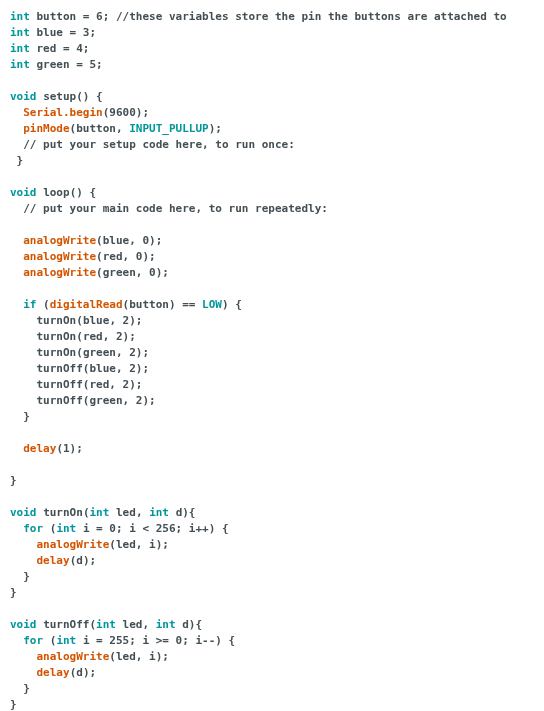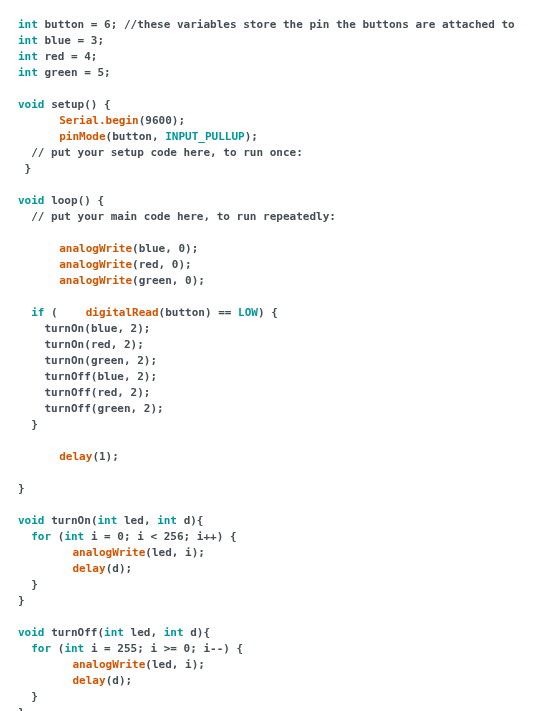--- a/index.html
+++ b/index.html
@@ -12,21 +12,21 @@
     height: 711px;
     overflow: hidden;
     font-family: "DejaVu Sans Mono", "Liberation Mono", monospace;
   }
   #editor {
     position: relative;
     width: 544px;
     height: 711px;
     background: #ffffff;
     overflow: hidden;
-    padding: 16px;
+    padding: 8px;
     box-sizing: border-box;
   }
   .code {
     margin: 0;
     padding: 1px 0 0 0;
     font-family: "DejaVu Sans Mono", "Liberation Mono", monospace;
     font-size: 11px;
     line-height: 16px;
     font-weight: bold;
     letter-spacing: 0px;
@@ -34,21 +34,21 @@
     color: #434f54;
     -webkit-font-smoothing: none;
   }
   .line {
     height: 16px;
     white-space: pre;
     padding-left: 2px;
   }
   
   .t-type    { color: #00979c; }  
-  .t-func    { color: #d35400; margin-left: 28px; }  
+  .t-func    { color: #d35400; }  
   .t-plain   { color: #434f54; }  
   .t-comment { color: #434f54; }  
 </style>
 </head>
 <body>
 
 <div id="editor">
   <div class="code" id="code-root"><div class="line"><span class="t-type">int</span><span class="t-plain"> </span><span class="t-plain">button</span><span class="t-plain"> = 6; </span><span class="t-comment">//these variables store the pin the buttons are attached to</span></div><div class="line"><span class="t-type">int</span><span class="t-plain"> </span><span class="t-plain">blue</span><span class="t-plain"> = 3;</span></div><div class="line"><span class="t-type">int</span><span class="t-plain"> </span><span class="t-plain">red</span><span class="t-plain"> = 4;</span></div><div class="line"><span class="t-type">int</span><span class="t-plain"> </span><span class="t-plain">green</span><span class="t-plain"> = 5;</span></div><div class="line">&nbsp;</div><div class="line"><span class="t-type">void</span><span class="t-plain"> </span><span class="t-plain">setup</span><span class="t-plain">() {</span></div><div class="line"><span class="t-plain">  </span><span class="t-func">Serial.begin</span><span class="t-plain">(9600);</span></div><div class="line"><span class="t-plain">  </span><span class="t-func">pinMode</span><span class="t-plain">(</span><span class="t-plain">button</span><span class="t-plain">, </span><span class="t-type">INPUT_PULLUP</span><span class="t-plain">);</span></div><div class="line"><span class="t-plain">  </span><span class="t-comment">// put your setup code here, to run once:</span></div><div class="line"><span class="t-plain"> }</span></div><div class="line">&nbsp;</div><div class="line"><span class="t-type">void</span><span class="t-plain"> </span><span class="t-plain">loop</span><span class="t-plain">() {</span></div><div class="line"><span class="t-plain">  </span><span class="t-comment">// put your main code here, to run repeatedly:</span></div><div class="line">&nbsp;</div><div class="line"><span class="t-plain">  </span><span class="t-func">analogWrite</span><span class="t-plain">(</span><span class="t-plain">blue</span><span class="t-plain">, 0);</span></div><div class="line"><span class="t-plain">  </span><span class="t-func">analogWrite</span><span class="t-plain">(</span><span class="t-plain">red</span><span class="t-plain">, 0);</span></div><div class="line"><span class="t-plain">  </span><span class="t-func">analogWrite</span><span class="t-plain">(</span><span class="t-plain">green</span><span class="t-plain">, 0);</span></div><div class="line">&nbsp;</div><div class="line"><span class="t-plain">  </span><span class="t-type">if</span><span class="t-plain"> (</span><span class="t-func">digitalRead</span><span class="t-plain">(</span><span class="t-plain">button</span><span class="t-plain">) == </span><span class="t-type">LOW</span><span class="t-plain">) {</span></div><div class="line"><span class="t-plain">    </span><span class="t-plain">turnOn</span><span class="t-plain">(</span><span class="t-plain">blue</span><span class="t-plain">, 2);</span></div><div class="line"><span class="t-plain">    </span><span class="t-plain">turnOn</span><span class="t-plain">(</span><span class="t-plain">red</span><span class="t-plain">, 2);</span></div><div class="line"><span class="t-plain">    </span><span class="t-plain">turnOn</span><span class="t-plain">(</span><span class="t-plain">green</span><span class="t-plain">, 2);</span></div><div class="line"><span class="t-plain">    </span><span class="t-plain">turnOff</span><span class="t-plain">(</span><span class="t-plain">blue</span><span class="t-plain">, 2);</span></div><div class="line"><span class="t-plain">    </span><span class="t-plain">turnOff</span><span class="t-plain">(</span><span class="t-plain">red</span><span class="t-plain">, 2);</span></div><div class="line"><span class="t-plain">    </span><span class="t-plain">turnOff</span><span class="t-plain">(</span><span class="t-plain">green</span><span class="t-plain">, 2);</span></div><div class="line"><span class="t-plain">  }</span></div><div class="line">&nbsp;</div><div class="line"><span class="t-plain">  </span><span class="t-func">delay</span><span class="t-plain">(1);</span></div><div class="line">&nbsp;</div><div class="line"><span class="t-plain">}</span></div><div class="line">&nbsp;</div><div class="line"><span class="t-type">void</span><span class="t-plain"> </span><span class="t-plain">turnOn</span><span class="t-plain">(</span><span class="t-type">int</span><span class="t-plain"> </span><span class="t-plain">led</span><span class="t-plain">, </span><span class="t-type">int</span><span class="t-plain"> </span><span class="t-plain">d</span><span class="t-plain">){</span></div><div class="line"><span class="t-plain">  </span><span class="t-type">for</span><span class="t-plain"> (</span><span class="t-type">int</span><span class="t-plain"> </span><span class="t-plain">i</span><span class="t-plain"> = 0; </span><span class="t-plain">i</span><span class="t-plain"> &lt; 256; </span><span class="t-plain">i</span><span class="t-plain">++) {</span></div><div class="line"><span class="t-plain">    </span><span class="t-func">analogWrite</span><span class="t-plain">(</span><span class="t-plain">led</span><span class="t-plain">, </span><span class="t-plain">i</span><span class="t-plain">);</span></div><div class="line"><span class="t-plain">    </span><span class="t-func">delay</span><span class="t-plain">(</span><span class="t-plain">d</span><span class="t-plain">);</span></div><div class="line"><span class="t-plain">  }</span></div><div class="line"><span class="t-plain">}</span></div><div class="line">&nbsp;</div><div class="line"><span class="t-type">void</span><span class="t-plain"> </span><span class="t-plain">turnOff</span><span class="t-plain">(</span><span class="t-type">int</span><span class="t-plain"> </span><span class="t-plain">led</span><span class="t-plain">, </span><span class="t-type">int</span><span class="t-plain"> </span><span class="t-plain">d</span><span class="t-plain">){</span></div><div class="line"><span class="t-plain">  </span><span class="t-type">for</span><span class="t-plain"> (</span><span class="t-type">int</span><span class="t-plain"> </span><span class="t-plain">i</span><span class="t-plain"> = 255; </span><span class="t-plain">i</span><span class="t-plain"> &gt;= 0; </span><span class="t-plain">i</span><span class="t-plain">--) {</span></div><div class="line"><span class="t-plain">    </span><span class="t-func">analogWrite</span><span class="t-plain">(</span><span class="t-plain">led</span><span class="t-plain">, </span><span class="t-plain">i</span><span class="t-plain">);</span></div><div class="line"><span class="t-plain">    </span><span class="t-func">delay</span><span class="t-plain">(</span><span class="t-plain">d</span><span class="t-plain">);</span></div><div class="line"><span class="t-plain">  }</span></div><div class="line"><span class="t-plain">}</span></div></div>
 </div>
 

